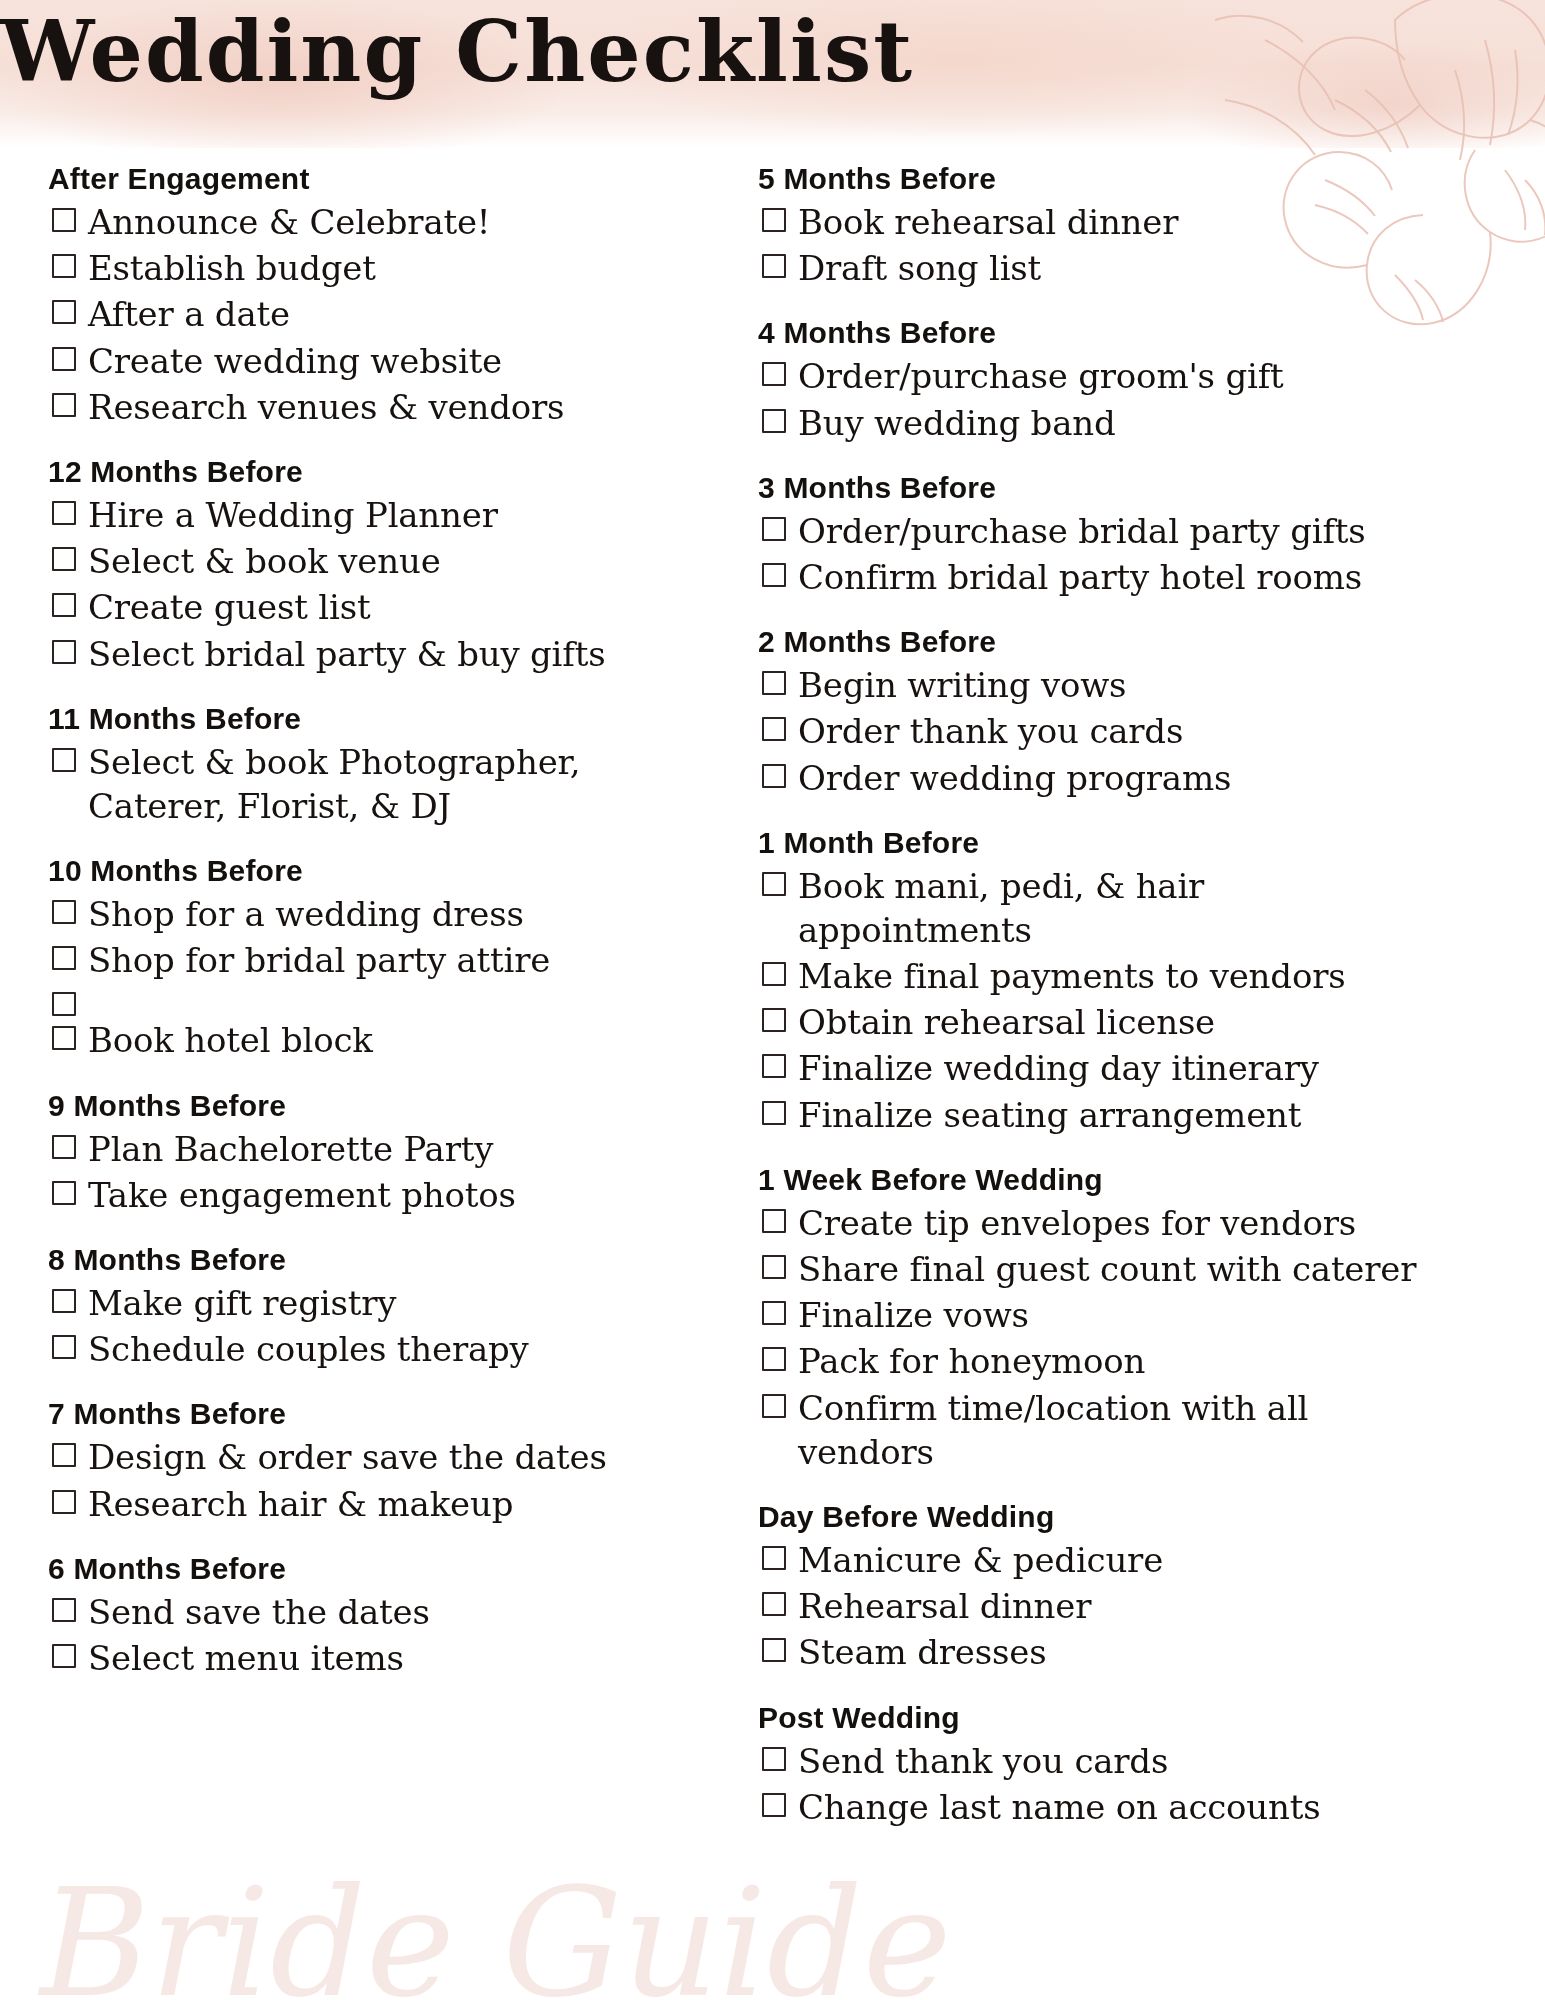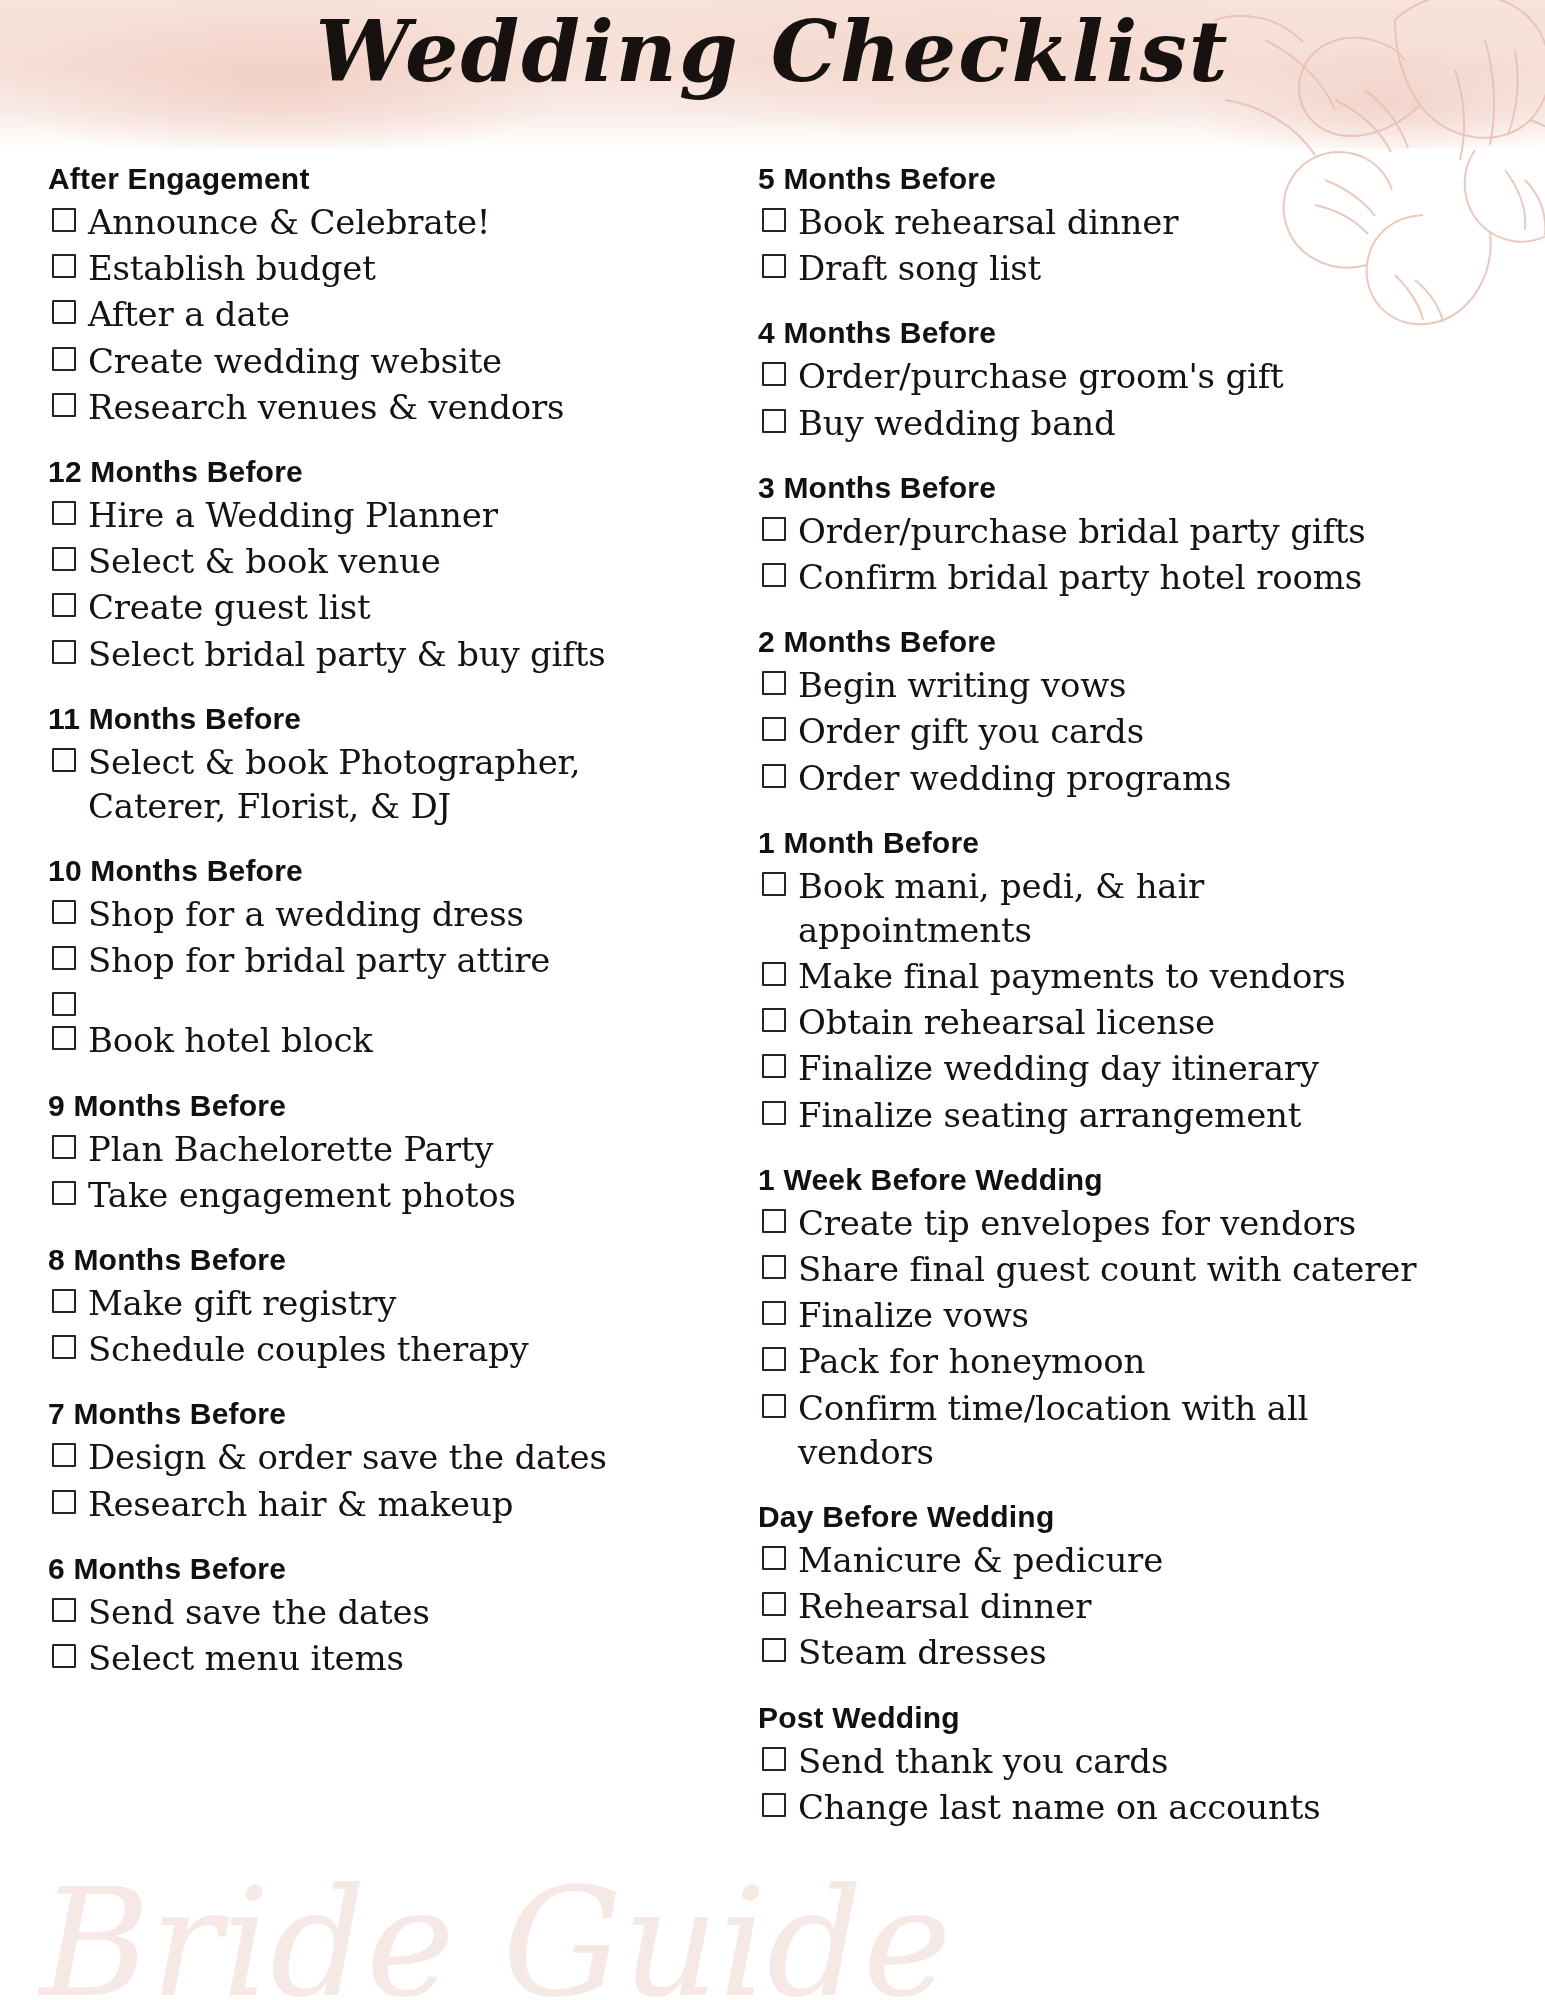--- a/index.html
+++ b/index.html
@@ -28,23 +28,22 @@
     left: 0; top: 0; right: 0; bottom: 0;
     background:
       radial-gradient(ellipse 420px 120px at 18% 55%, rgba(240,202,190,0.75), rgba(240,202,190,0) 70%),
       radial-gradient(ellipse 520px 110px at 62% 40%, rgba(244,214,203,0.8), rgba(244,214,203,0) 72%),
       radial-gradient(ellipse 300px 90px at 90% 70%, rgba(238,198,186,0.6), rgba(238,198,186,0) 70%);
   }
   .title {
     position: absolute;
     width: 100%;
     top: 2px;
-    text-align: center;
+    text-align: left;
     font-family: "DejaVu Serif", serif;
-    font-style: italic;
     font-weight: 700;
     font-size: 84px;
     letter-spacing: 2px;
     color: #17120f;
     white-space: nowrap;
   }
 
   
   .floral {
     position: absolute;
@@ -311,21 +310,21 @@
       </div>
 
       <div class="section">
         <div class="section-title">2 Months Before</div>
         <div class="item">
           <span class="checkbox"></span>
           <span class="item-label">Begin writing vows</span>
         </div>
         <div class="item">
           <span class="checkbox"></span>
-          <span class="item-label">Order gift you cards</span>
+          <span class="item-label">Order thank you cards</span>
         </div>
         <div class="item">
           <span class="checkbox"></span>
           <span class="item-label">Order wedding programs</span>
         </div>
       </div>
 
       <div class="section">
         <div class="section-title">1 Month Before</div>
         <div class="item">

